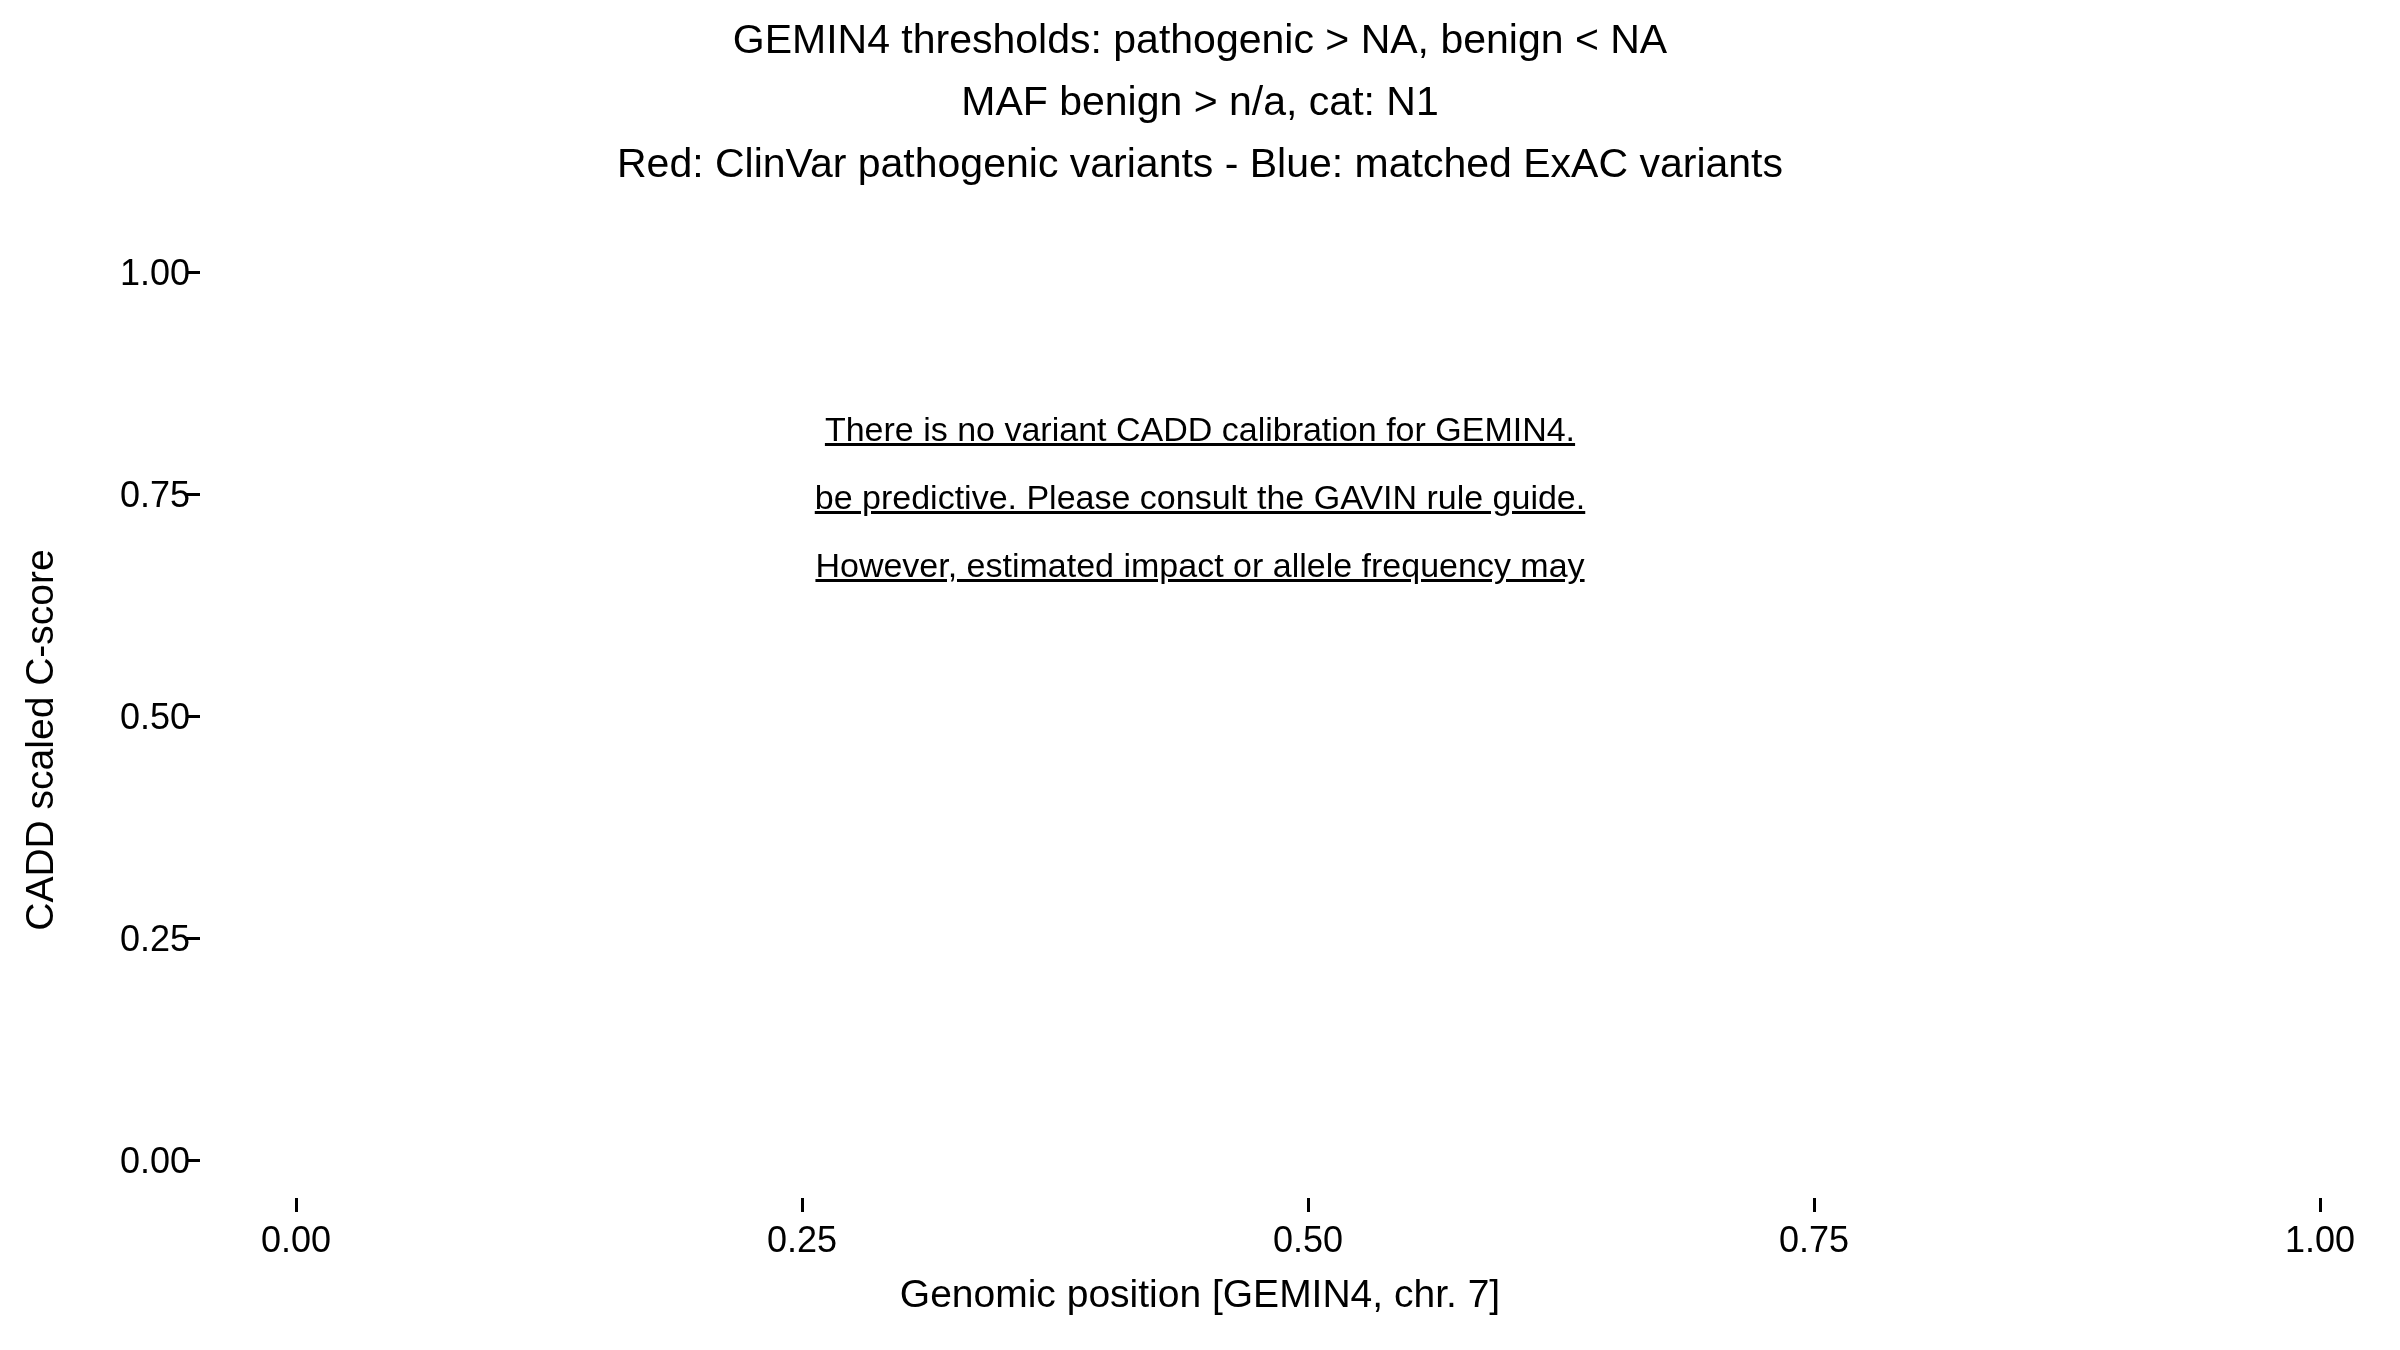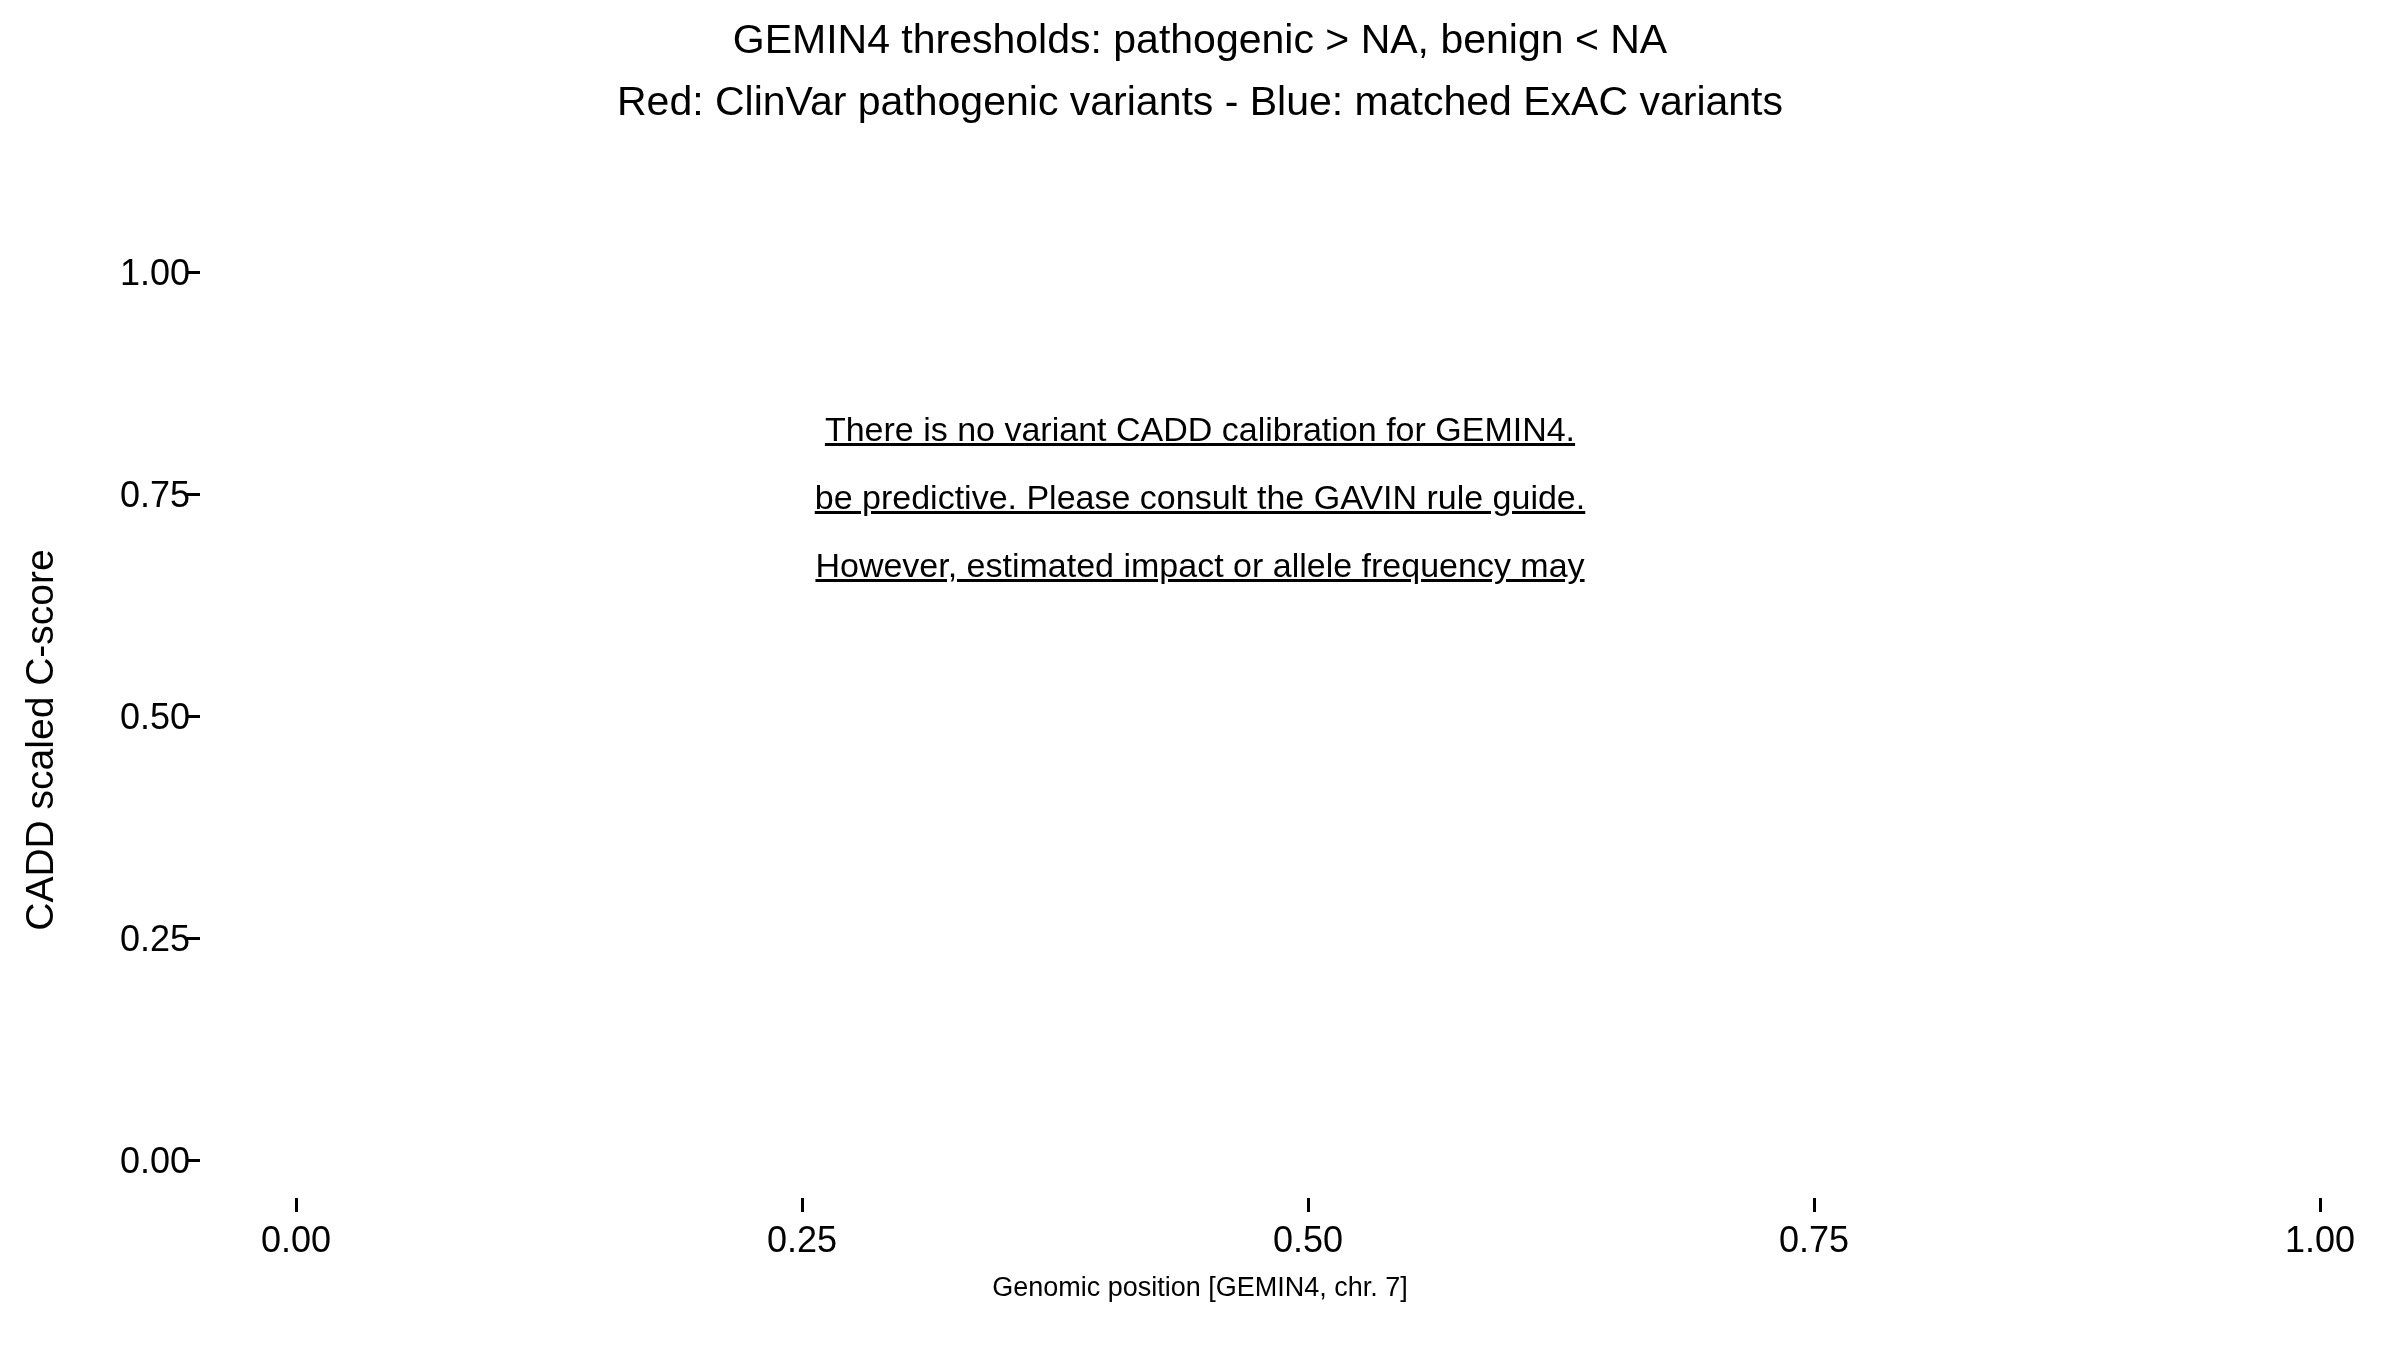--- a/index.html
+++ b/index.html
@@ -89,21 +89,21 @@
     width: 3px;
     height: 14px;
     background: #000000;
   }
   .x-axis-label {
     position: absolute;
     left: 0;
     top: 1272px;
     width: 2400px;
     text-align: center;
-    font-size: 27px;
+    font-size: 39px;
     color: #000000;
   }
 
   
   .annotation {
     position: absolute;
     left: 300px;
     top: 395px;
     width: 1800px;
     text-align: center;
@@ -116,20 +116,21 @@
     white-space: pre;
   }
 </style>
 </head>
 <body>
 
 <div id="plot">
 
   <div class="title-block">
     <div class="title-line">GEMIN4 thresholds: pathogenic &gt; NA, benign &lt; NA</div>
+    <div class="title-line">MAF benign &gt; n/a, cat: N1</div>
     <div class="title-line">Red: ClinVar pathogenic variants - Blue: matched ExAC variants</div>
   </div>
 
   <div class="y-axis-label-wrap">
     <div class="y-axis-label">CADD scaled C-score</div>
   </div>
 
   <div class="y-tick-label" style="left:50px; top:255px;">1.00</div>
   <div class="y-tick-mark" style="left:186px; top:271px;"></div>
 

